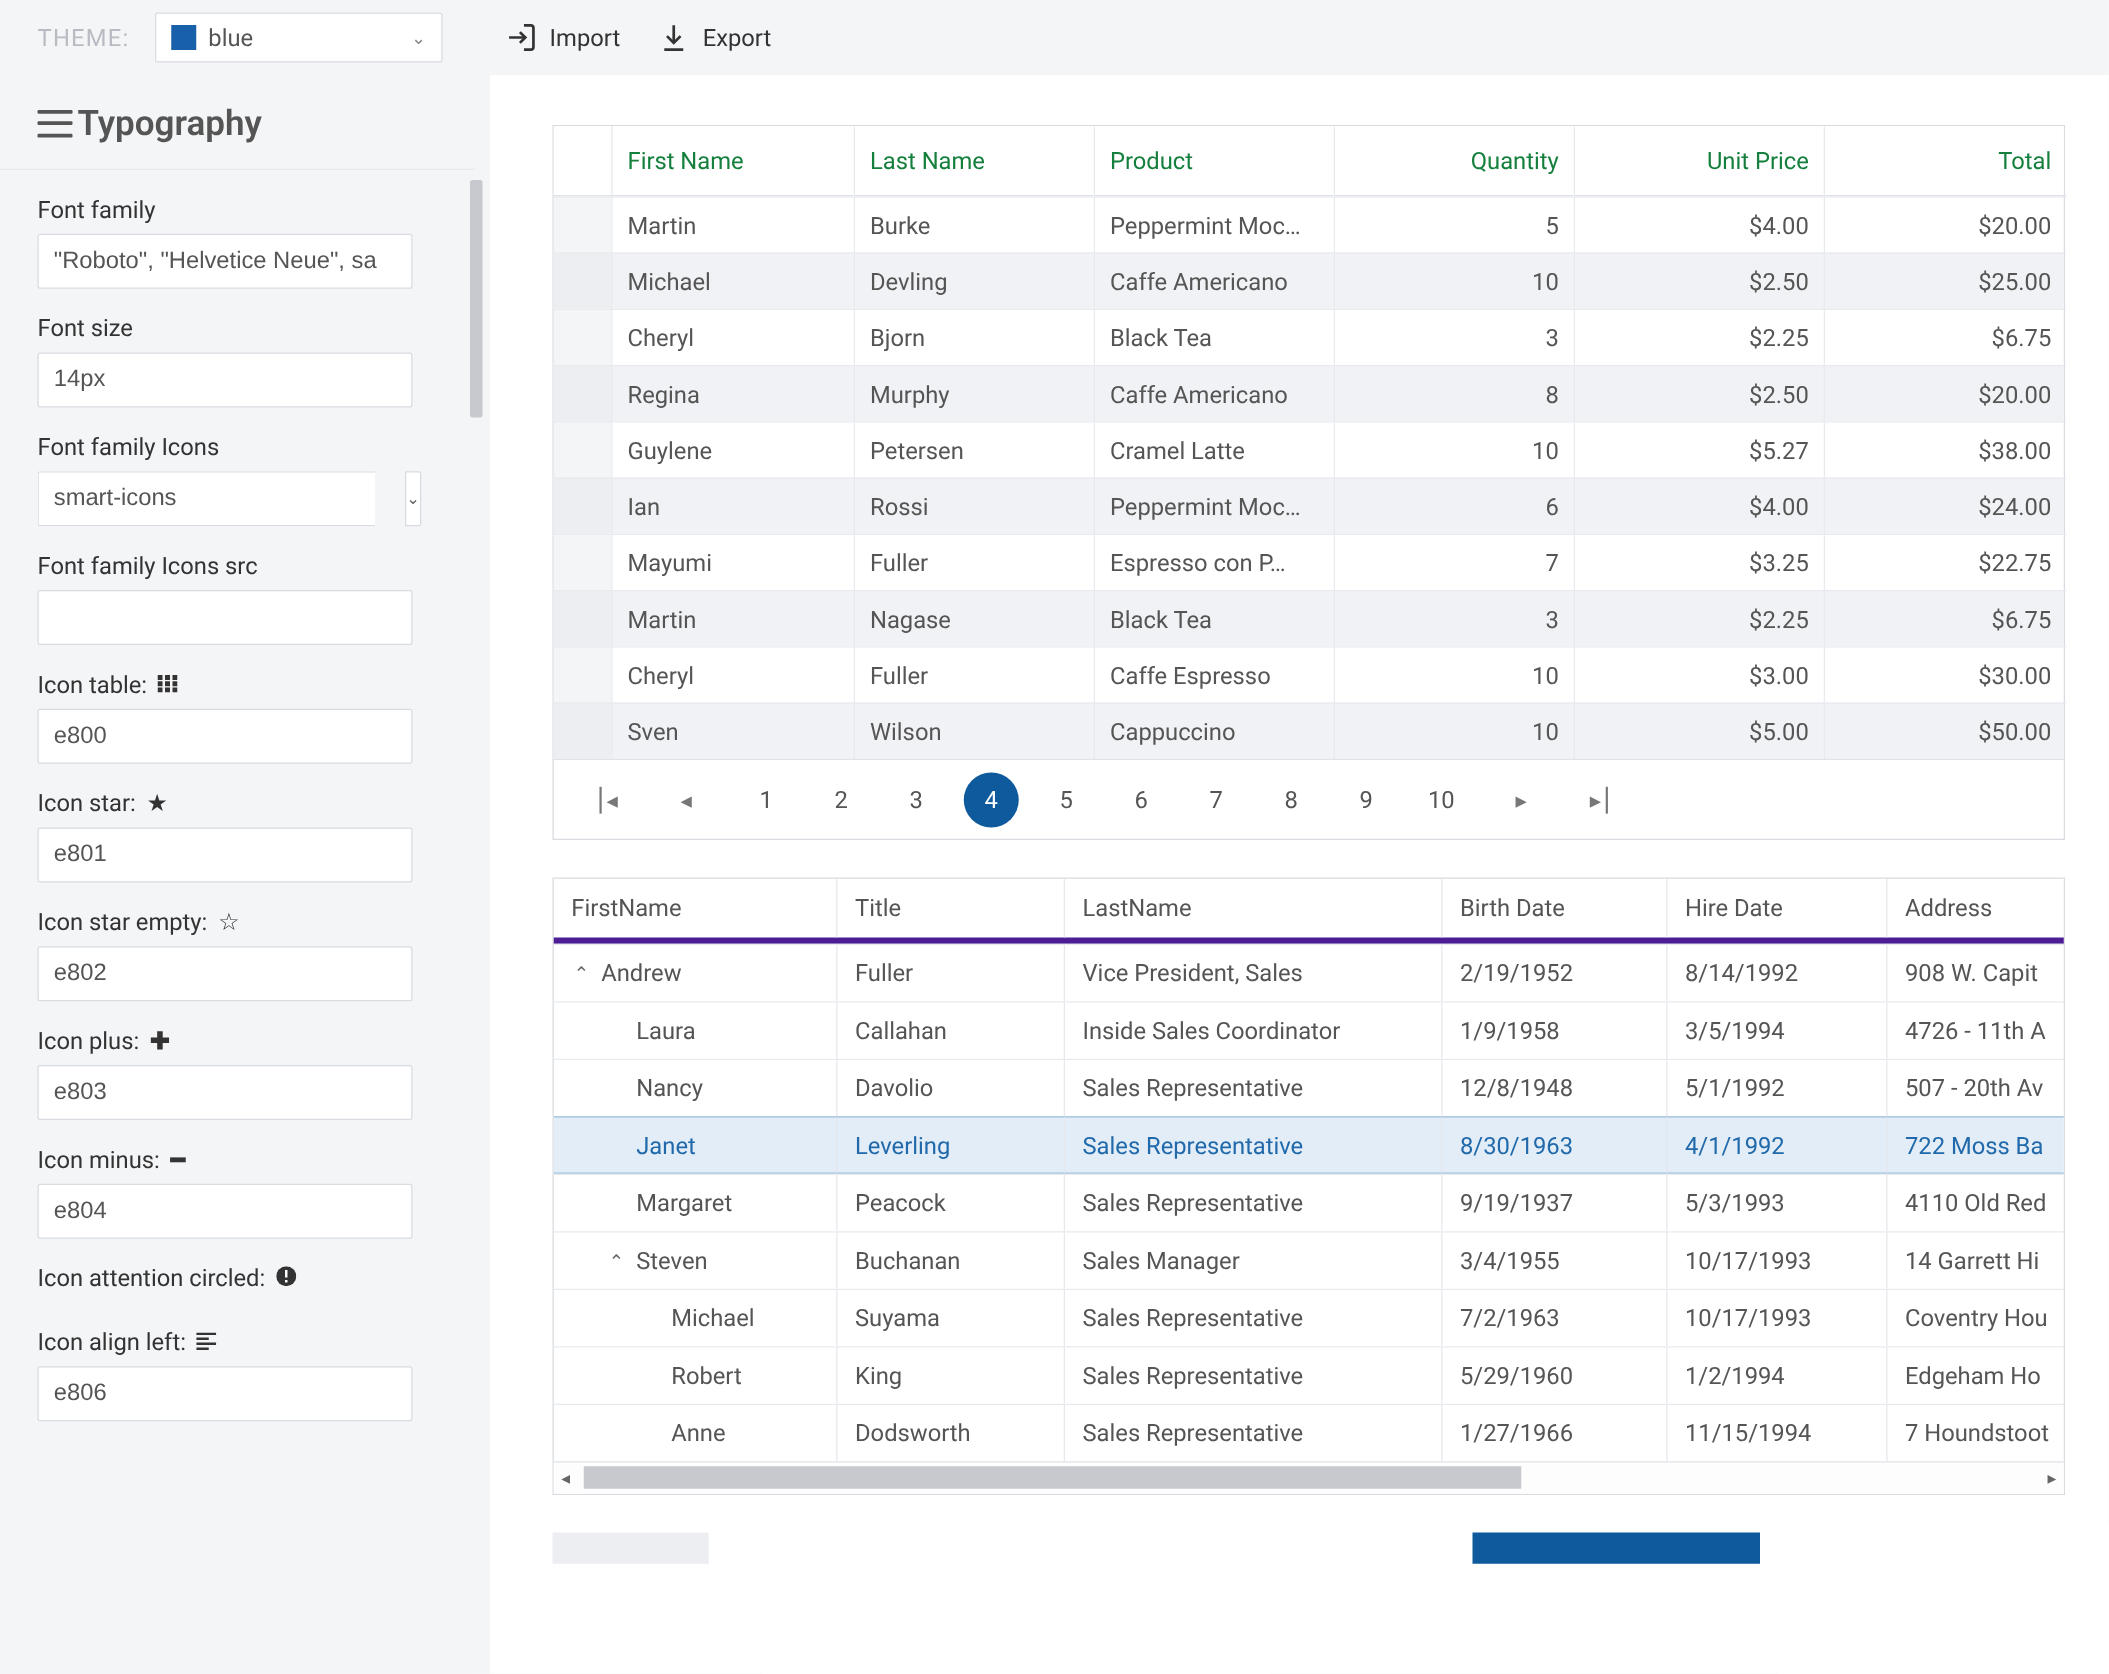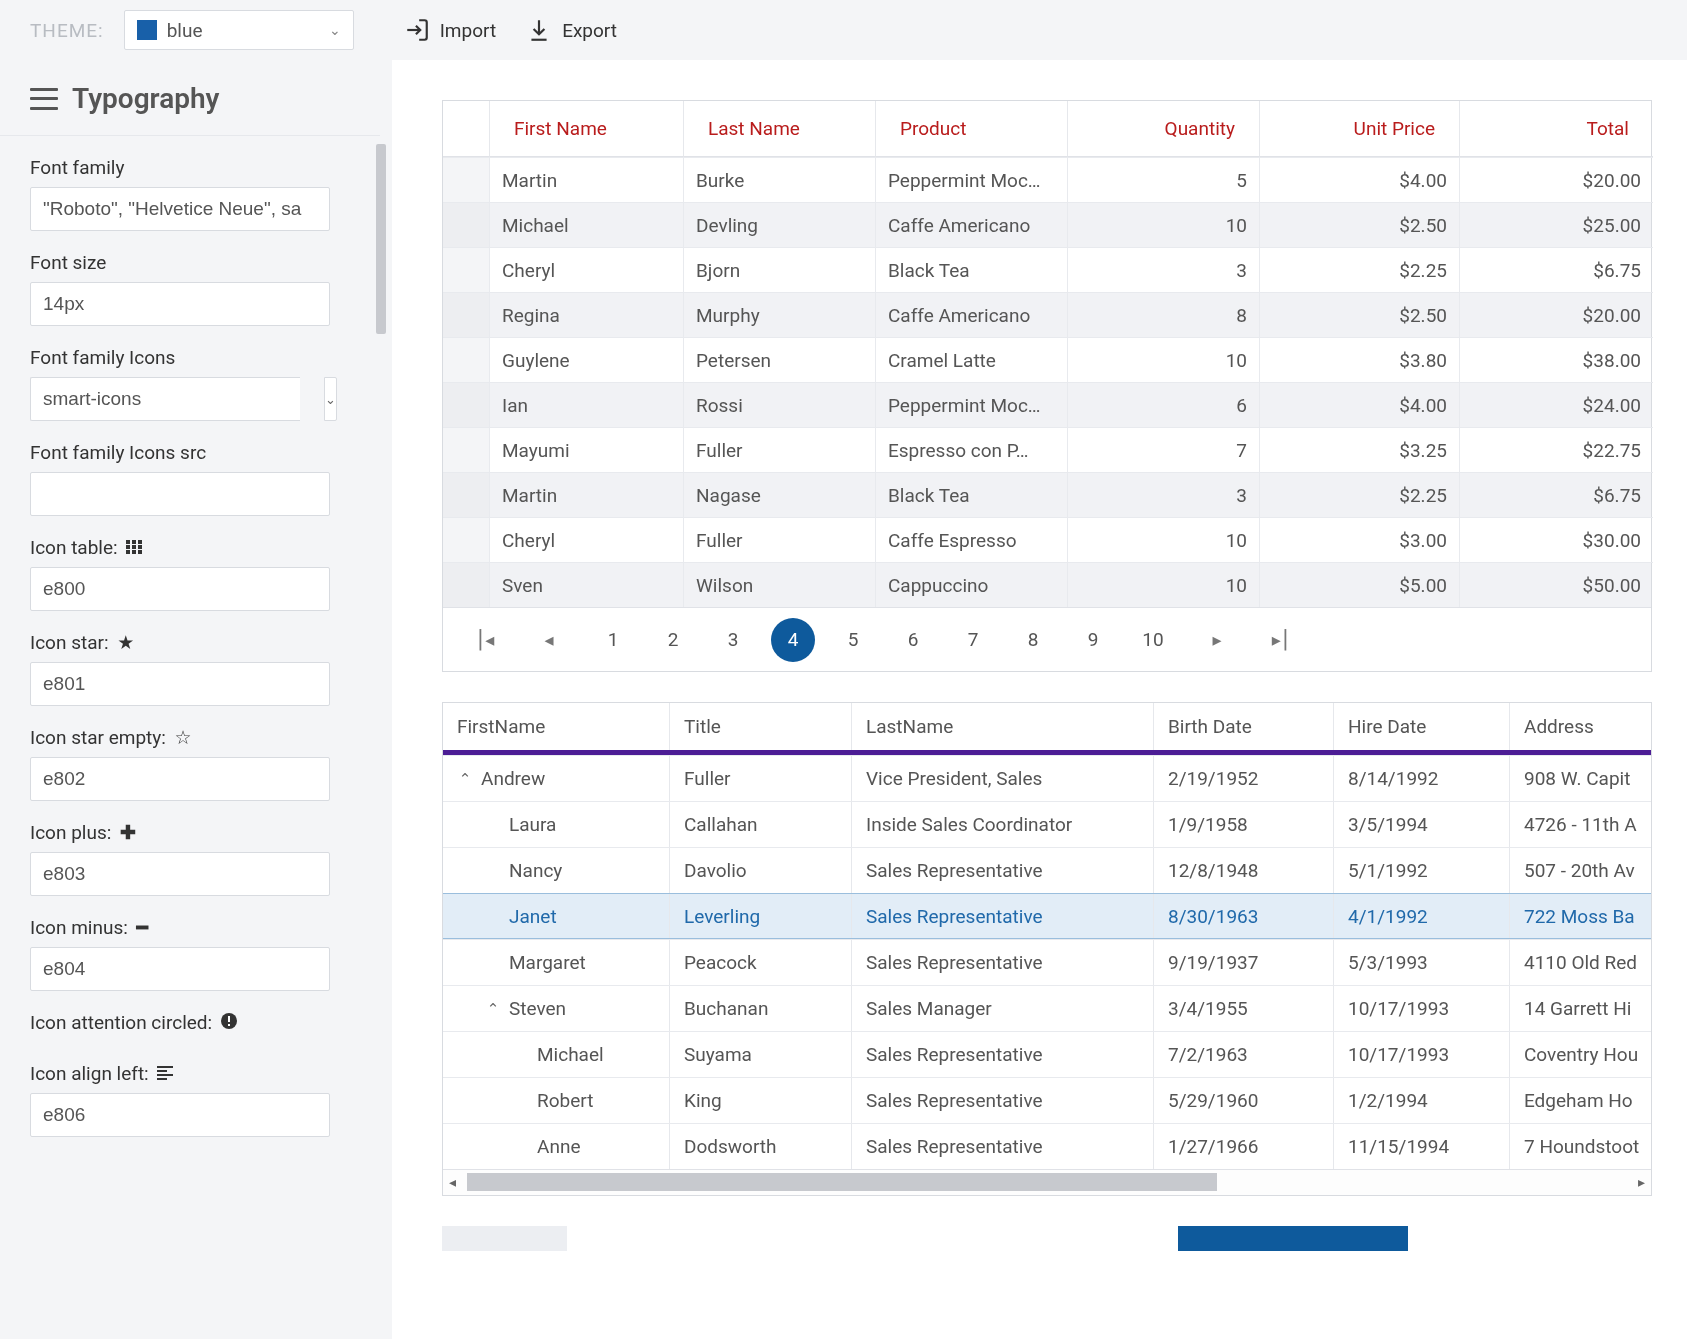--- a/index.html
+++ b/index.html
@@ -43,21 +43,21 @@
   .content {
     flex: 1; display: flex; height: calc(100% - 60px);
   }
   
   .sidebar-wrap { width: 392px; position: relative; background: #f4f5f7; border-right: none;}
   .sidebar-scroll {
     width: 380px; height: 100%; overflow-y: auto;
     background: #f4f5f7;
   }
   .sidebar-header {
-    display: flex; align-items: center; gap: 14px;
+    display: flex; align-items: center; gap: 4px;
     padding: 22px 30px 20px 30px;
     border-bottom: 1px solid #e6e8ec;
     background:#f4f5f7;
   }
   .hamburger { width: 28px; height: 22px; display:flex; flex-direction:column; justify-content:space-between;}
   .hamburger span { height:3px; background:#555; border-radius:1px;}
   .sidebar-title { font-size: 28px; font-weight: 600; color:#555;}
   .side-section { padding: 20px 30px 0 30px; }
   .side-label { font-size: 19px; color:#333; margin-bottom: 8px;}
   .side-input, .side-select {
@@ -82,21 +82,21 @@
   
   .grid {
     border:1px solid #d8dbe0; width: 1210px;
   }
   .grid-header-row, .grid-row {
     display:grid;
     grid-template-columns: 46px 194px 192px 192px 192px 200px 194px;
     width:100%;
   }
   .grid-header-row { height:56px; background:#fff;}
-  .grid-header-row .cell { display:flex; align-items:center; font-weight:400; color:#b91c1c; border-left:1px solid #e6e8ec; padding:0 24px; border-bottom:1px solid #e0e2e7;}
+  .grid-header-row .cell { display:flex; align-items:center; font-weight:400; color:#15803d; border-left:1px solid #e6e8ec; padding:0 12px; border-bottom:1px solid #e0e2e7;}
   .grid-header-row .cell:first-child { border-left:none;}
   .grid-header-row .num { justify-content:flex-end;}
   .grid-row { height:45px;}
   .grid-row .cell {
     display:flex; align-items:center; padding:0 12px; color:#555;
     border-left:1px solid #e8eaee; border-top:1px solid #e8eaee;
     white-space:nowrap; overflow:hidden; text-overflow:ellipsis;
   }
   .grid-row .cell.num { justify-content:flex-end;}
   .grid-row .cell:first-child { border-left:none; background:#f4f5f7;}
@@ -331,21 +331,21 @@
             <div class="cell num">8</div>
             <div class="cell num">$2.50</div>
             <div class="cell num">$20.00</div>
           </div>
           <div class="grid-row">
             <div class="cell"></div>
             <div class="cell">Guylene</div>
             <div class="cell">Petersen</div>
             <div class="cell">Cramel Latte</div>
             <div class="cell num">10</div>
-            <div class="cell num">$3.80</div>
+            <div class="cell num">$5.27</div>
             <div class="cell num">$38.00</div>
           </div>
           <div class="grid-row alt">
             <div class="cell"></div>
             <div class="cell">Ian</div>
             <div class="cell">Rossi</div>
             <div class="cell">Peppermint Moc…</div>
             <div class="cell num">6</div>
             <div class="cell num">$4.00</div>
             <div class="cell num">$24.00</div>

